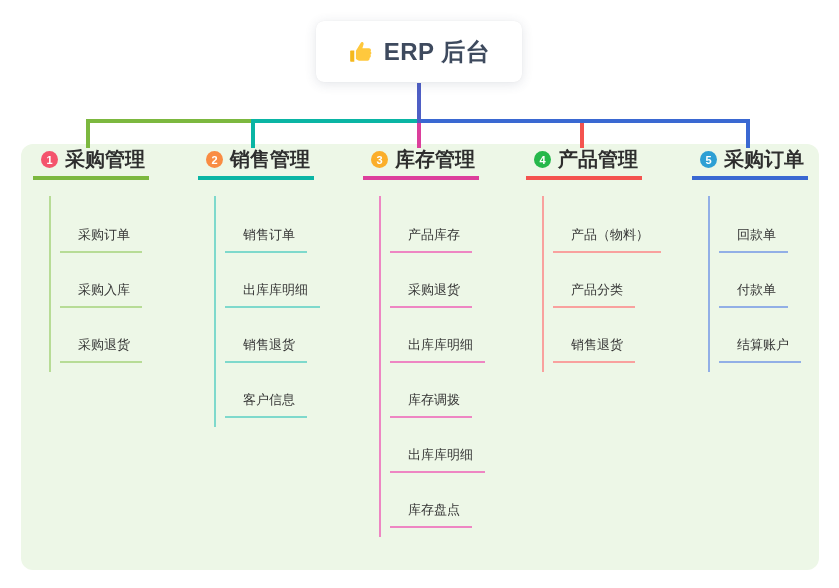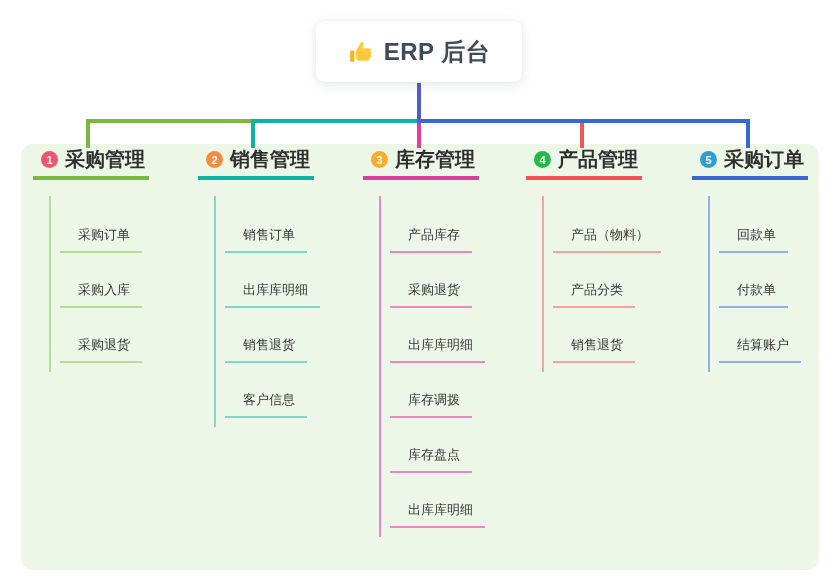--- a/index.html
+++ b/index.html
@@ -94,22 +94,22 @@
   <div class="branch" style="left: 363px; --main: #dc3f9c; --child: #ee86c3; --badge: #fbae2a;">
     <div class="branch-title">
       <span class="badge">3</span>
       <span class="branch-label">库存管理</span>
     </div>
     <ul class="children">
       <li class="child">产品库存</li>
       <li class="child">采购退货</li>
       <li class="child">出库库明细</li>
       <li class="child">库存调拨</li>
+      <li class="child">出库库明细</li>
       <li class="child">库存盘点</li>
-      <li class="child">出库库明细</li>
     </ul>
   </div>
 
   <div class="branch" style="left: 526px; --main: #f4534f; --child: #f9a19e; --badge: #26b84b;">
     <div class="branch-title">
       <span class="badge">4</span>
       <span class="branch-label">产品管理</span>
     </div>
     <ul class="children">
       <li class="child">产品（物料）</li>

